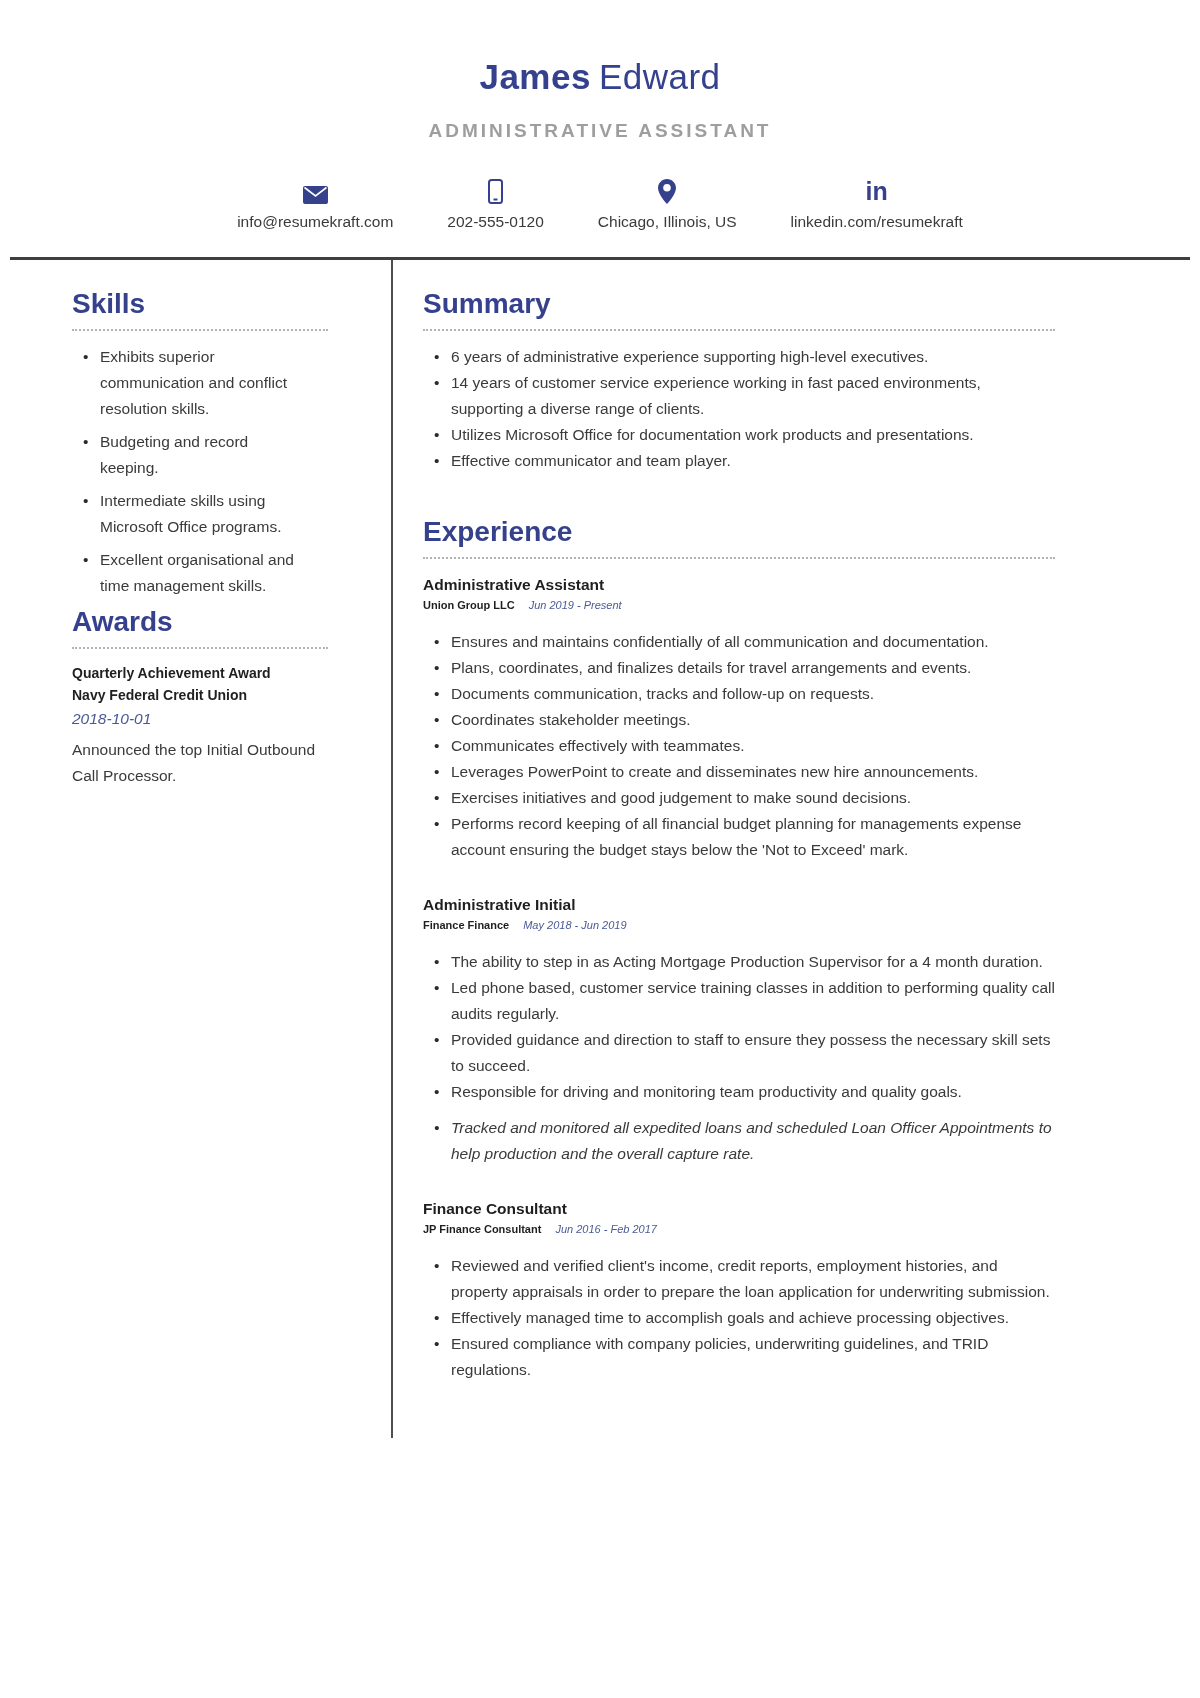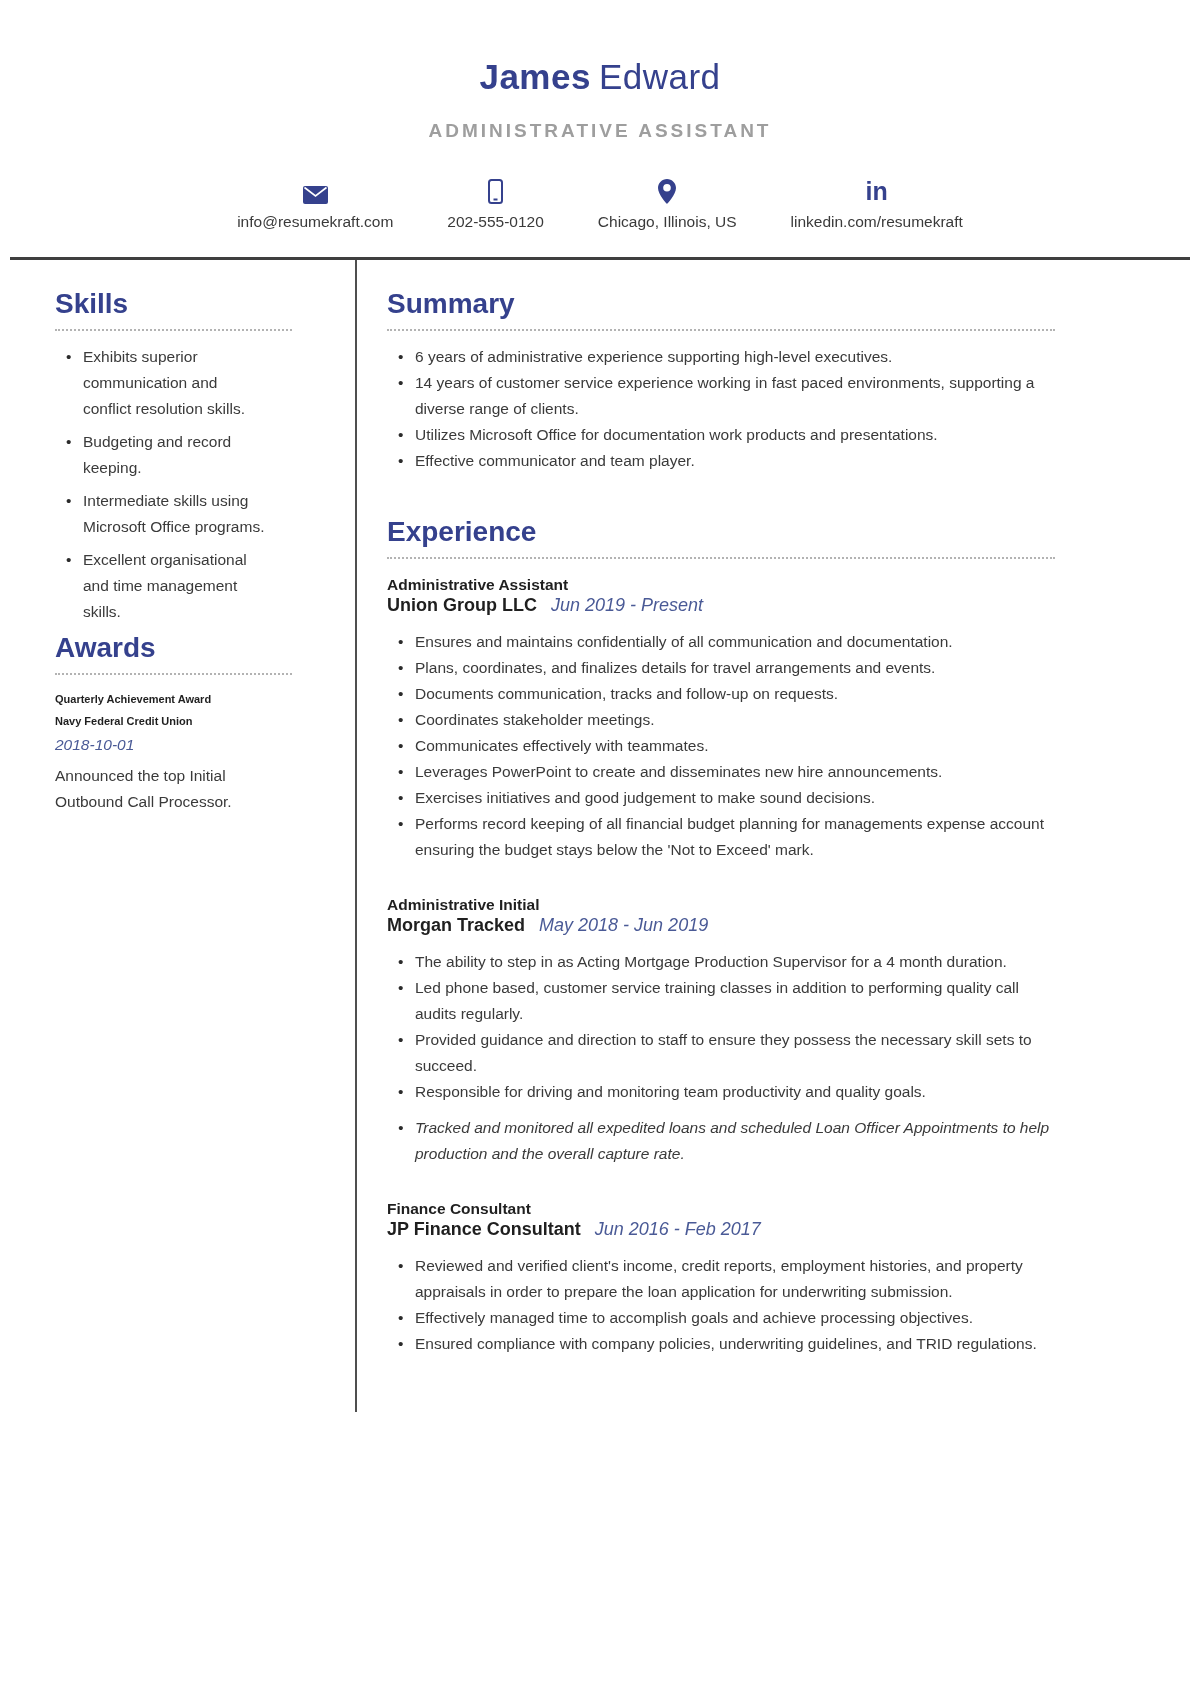--- a/index.html
+++ b/index.html
@@ -46,24 +46,24 @@
     color: #35418D;
     line-height: 26px;
     font-family: "Liberation Sans", sans-serif;
   }
 
   .top-rule { margin: 26px 10px 0 10px; border-top: 3px solid #3f3f3f; }
 
   
   .main { display: flex; align-items: stretch; }
   .col-left {
-    width: 357px;
+    width: 393px;
     box-sizing: border-box;
     border-right: 2px solid #4f4f4f;
-    padding: 28px 63px 30px 55px;
+    padding: 28px 63px 30px 72px;
   }
   .col-right {
     flex: 1;
     box-sizing: border-box;
     padding: 28px 145px 55px 30px;
   }
 
   h2.section {
     font-size: 28px;
     font-weight: 700;
@@ -92,21 +92,21 @@
   .col-left ul.blist { padding-right: 27px; }
   .col-left ul.blist li { margin-bottom: 7px; }
   li.gap-top { margin-top: 10px; font-style: italic; }
 
   
   .awards-block { }
   .award-body { margin-top: 14px; }
   .award-title, .award-org {
     font-weight: 700;
     color: #1f1f1f;
-    font-size: 11px;
+    font-size: 14px;
     line-height: 21.5px;
   }
   .award-date {
     font-style: italic;
     color: #4A5A96;
     font-size: 15.5px;
     line-height: 22px;
     margin-top: 2px;
   }
   .award-desc { margin-top: 7px; font-size: 15.5px; line-height: 26px; }
@@ -114,21 +114,21 @@
   
   .experience-block { margin-top: 42px; }
   .job { margin-top: 31px; }
   .job.first { margin-top: 15px; }
   .job-title {
     font-weight: 700;
     font-size: 15.5px;
     color: #1f1f1f;
     line-height: 21px;
   }
-  .job-line { font-size: 18px; line-height: 21px; }
+  .job-line { font-size: 11px; line-height: 21px; }
   .company { font-weight: 700; color: #1f1f1f; }
   .dates { font-style: italic; color: #4A5A96; margin-left: 14px; }
 </style>
 </head>
 <body>
 
 <div class="header">
   <div class="name">
     <span class="first">James</span><span class="last">Edward</span>
   </div>
@@ -226,21 +226,21 @@
           <li>Communicates effectively with teammates.</li>
           <li>Leverages PowerPoint to create and disseminates new hire announcements.</li>
           <li>Exercises initiatives and good judgement to make sound decisions.</li>
           <li>Performs record keeping of all financial budget planning for managements expense account ensuring the budget stays below the 'Not to Exceed' mark.</li>
         </ul>
       </div>
 
       <div class="job">
         <div class="job-title">Administrative Initial</div>
         <div class="job-line">
-          <span class="company">Morgan Tracked</span><span class="dates">May 2018 - Jun 2019</span>
+          <span class="company">Finance Finance</span><span class="dates">May 2018 - Jun 2019</span>
         </div>
         <ul class="blist">
           <li>The ability to step in as Acting Mortgage Production Supervisor for a 4 month duration.</li>
           <li>Led phone based, customer service training classes in addition to performing quality call audits regularly.</li>
           <li>Provided guidance and direction to staff to ensure they possess the necessary skill sets to succeed.</li>
           <li>Responsible for driving and monitoring team productivity and quality goals.</li>
           <li class="gap-top">Tracked and monitored all expedited loans and scheduled Loan Officer Appointments to help production and the overall capture rate.</li>
         </ul>
       </div>
 

